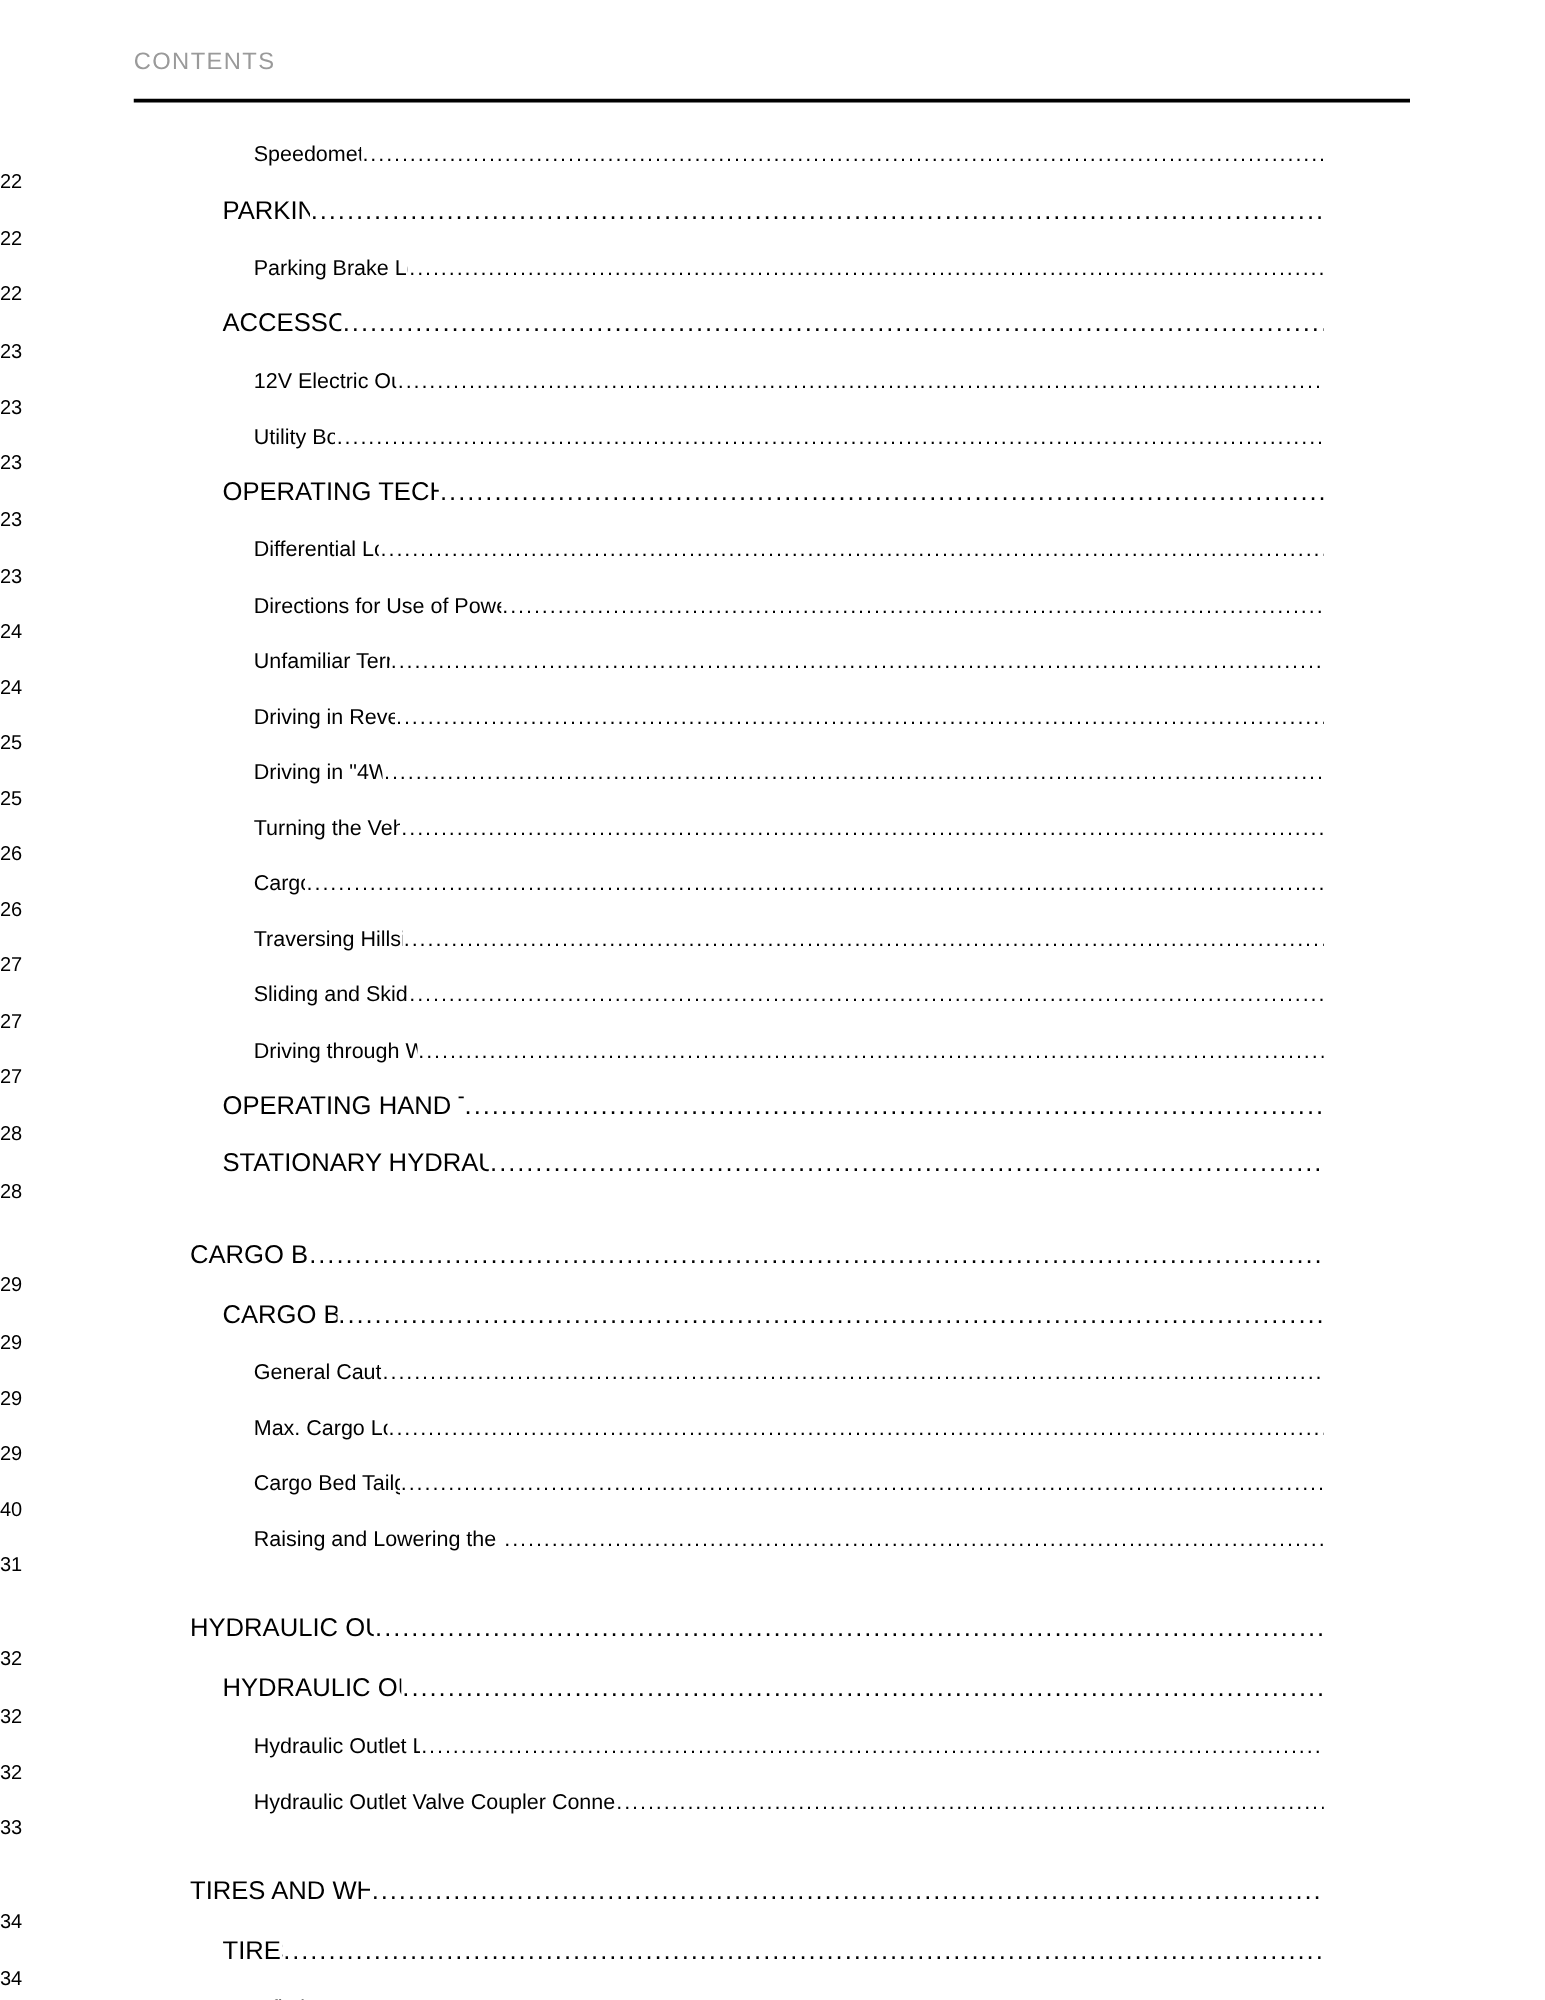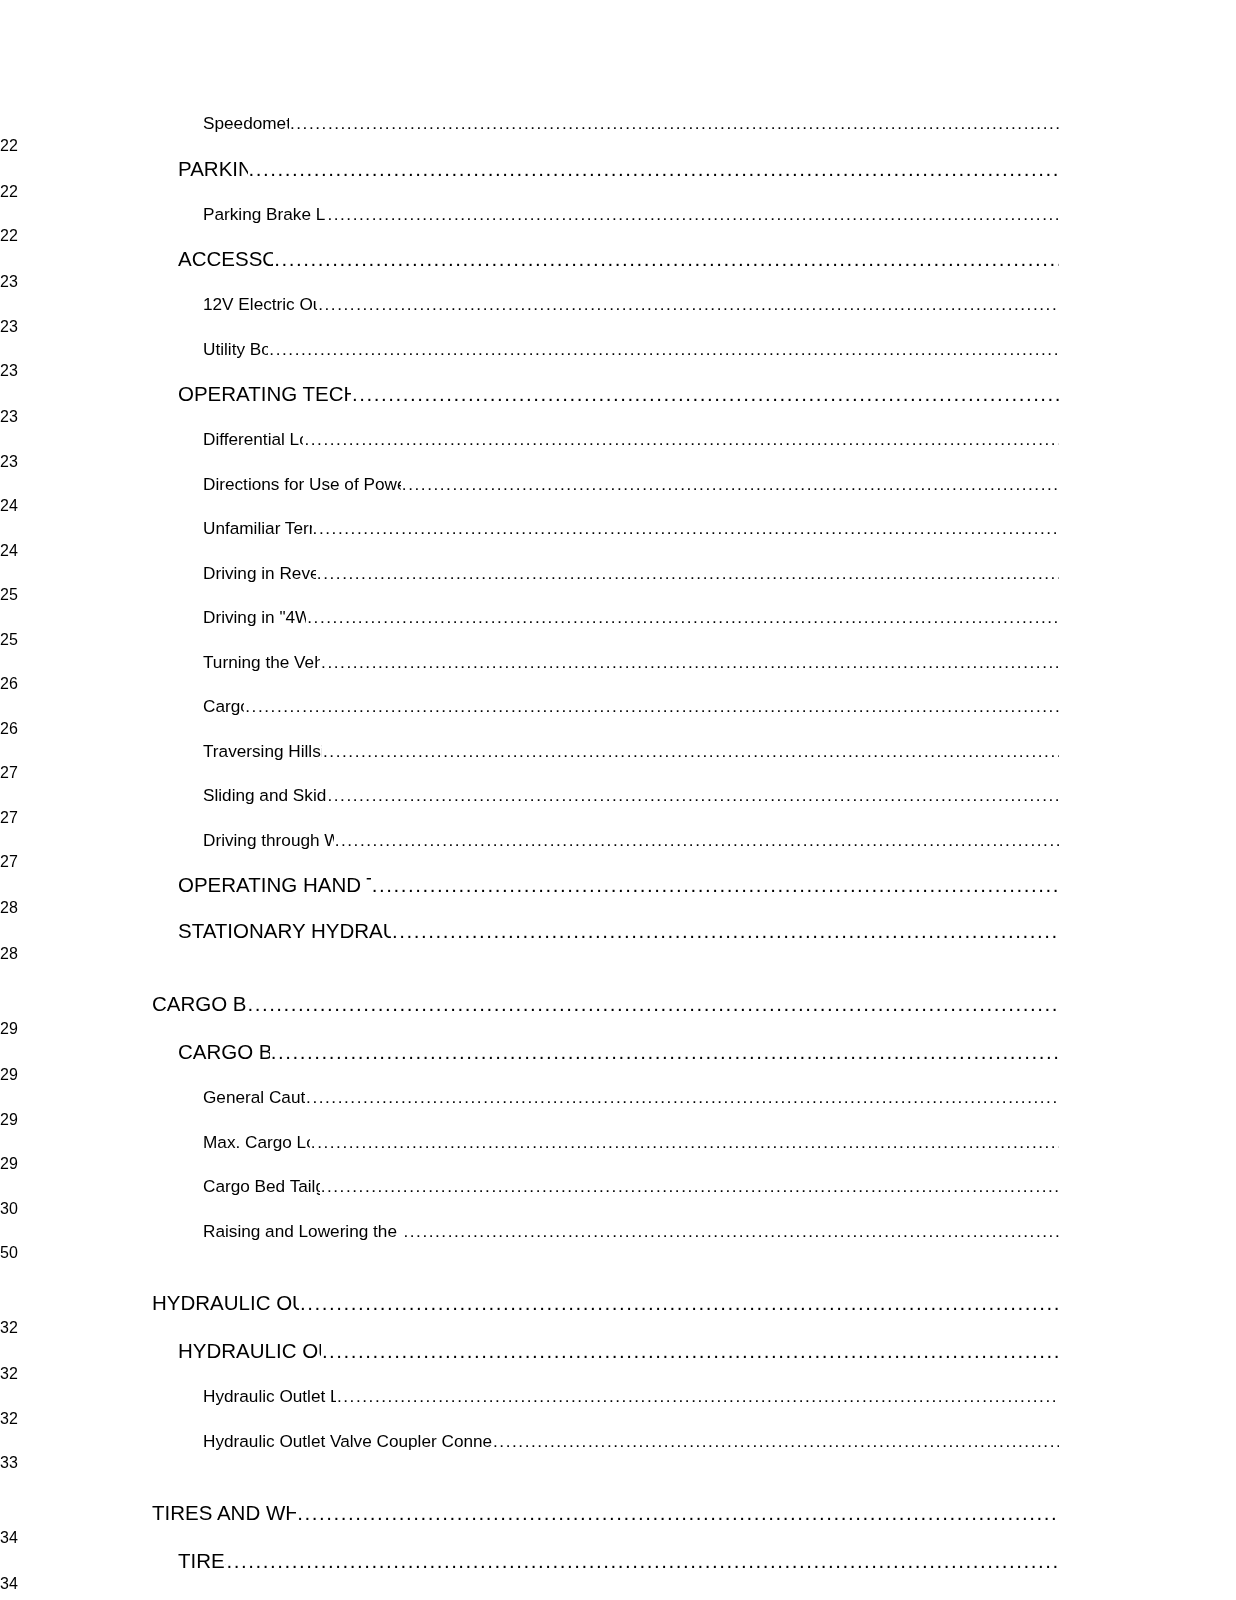--- a/index.html
+++ b/index.html
@@ -108,20 +108,24 @@
   .lvl3 .leader { font-size: 17.2px; }
 
   
   .gap { height: 24px; }
 </style>
 </head>
 <body>
 
 <div class="page">
 
+  <div class="header">
+    <div class="header-label">CONTENTS</div>
+    <div class="header-rule"></div>
+  </div>
 
   <div class="toc" id="toc-list">
       <div class="entry-wrap"><div class="entry lvl3">
           <span class="title">Speedometer</span>
           <span class="leader">..................................................................................................................................................</span>
         </div><span class="page">22</span></div>
       <div class="entry-wrap"><div class="entry lvl2">
           <span class="title">PARKING</span>
           <span class="leader">..................................................................................................................................................</span>
         </div><span class="page">22</span></div>
@@ -206,25 +210,25 @@
           <span class="title">General Caution</span>
           <span class="leader">..................................................................................................................................................</span>
         </div><span class="page">29</span></div>
       <div class="entry-wrap"><div class="entry lvl3">
           <span class="title">Max. Cargo Load</span>
           <span class="leader">..................................................................................................................................................</span>
         </div><span class="page">29</span></div>
       <div class="entry-wrap"><div class="entry lvl3">
           <span class="title">Cargo Bed Tailgate</span>
           <span class="leader">..................................................................................................................................................</span>
-        </div><span class="page">30</span></div>
+        </div><span class="page">40</span></div>
       <div class="entry-wrap"><div class="entry lvl3">
           <span class="title">Raising and Lowering the Cargo Bed</span>
           <span class="leader">..................................................................................................................................................</span>
-        </div><span class="page">50</span></div>
+        </div><span class="page">31</span></div>
       <div class="gap"></div>
       <div class="entry-wrap"><div class="entry lvl1">
           <span class="title">HYDRAULIC OUTLET</span>
           <span class="leader">..................................................................................................................................................</span>
         </div><span class="page">32</span></div>
       <div class="entry-wrap"><div class="entry lvl2">
           <span class="title">HYDRAULIC OUTLET</span>
           <span class="leader">..................................................................................................................................................</span>
         </div><span class="page">32</span></div>
       <div class="entry-wrap"><div class="entry lvl3">

